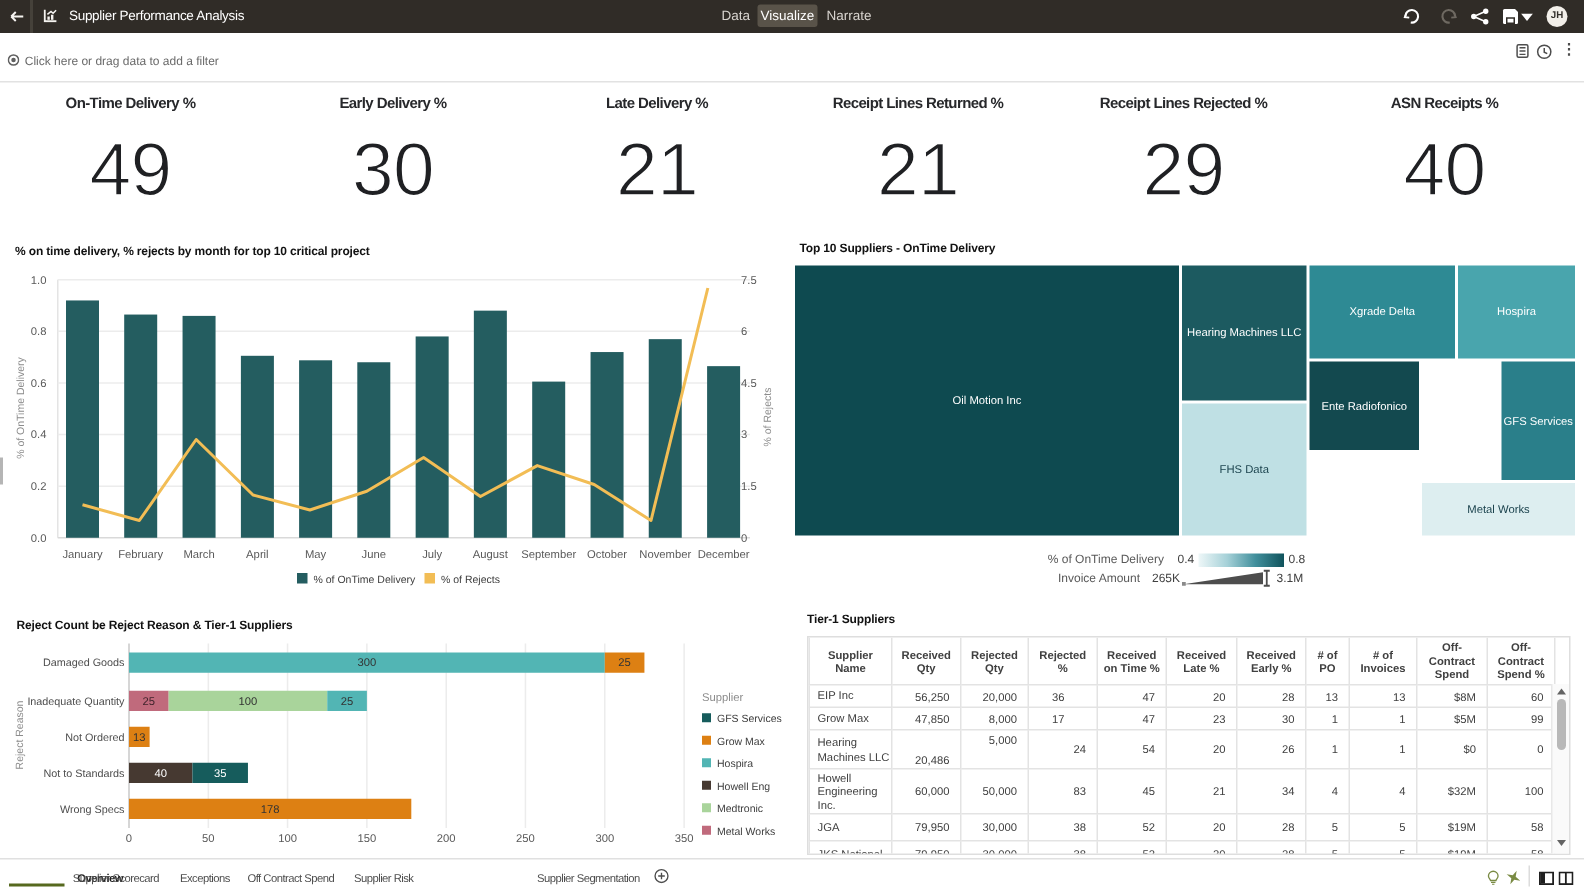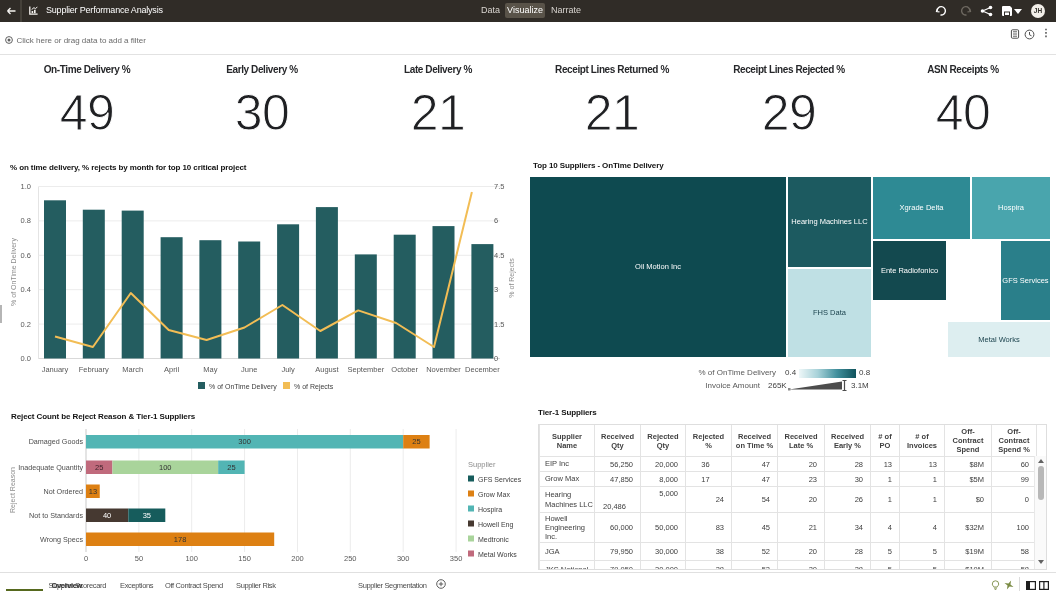--- a/index.html
+++ b/index.html
@@ -277,21 +277,21 @@
           <td style="border:1px solid #e3e3e3;text-align:right;padding:1px 7px 1px 1px;">47</td>
           <td style="border:1px solid #e3e3e3;text-align:right;padding:1px 7px 1px 1px;">23</td>
           <td style="border:1px solid #e3e3e3;text-align:right;padding:1px 7px 1px 1px;">30</td>
           <td style="border:1px solid #e3e3e3;text-align:right;padding:1px 7px 1px 1px;">1</td>
           <td style="border:1px solid #e3e3e3;text-align:right;padding:1px 7px 1px 1px;">1</td>
           <td style="border:1px solid #e3e3e3;text-align:right;padding:1px 7px 1px 1px;">$5M</td>
           <td style="border:1px solid #e3e3e3;text-align:right;padding:1px 7px 1px 1px;">99</td>
         </tr>
 <tr style="height:23px;">
           <td style="border:1px solid #e3e3e3;padding:1px 2px 1px 5px;line-height:9.5px;white-space:nowrap;">Hearing<br>Machines LLC</td>
-          <td style="border:1px solid #e3e3e3;text-align:center;padding:15px 7px 1px 1px;">20,486</td>
+          <td style="border:1px solid #e3e3e3;text-align:right;padding:15px 7px 1px 1px;">20,486</td>
           <td style="border:1px solid #e3e3e3;text-align:right;padding:1px 7px 13px 1px;">5,000</td>
           <td style="border:1px solid #e3e3e3;text-align:right;padding:1px 7px 1px 1px;">24</td>
           <td style="border:1px solid #e3e3e3;text-align:right;padding:1px 7px 1px 1px;">54</td>
           <td style="border:1px solid #e3e3e3;text-align:right;padding:1px 7px 1px 1px;">20</td>
           <td style="border:1px solid #e3e3e3;text-align:right;padding:1px 7px 1px 1px;">26</td>
           <td style="border:1px solid #e3e3e3;text-align:right;padding:1px 7px 1px 1px;">1</td>
           <td style="border:1px solid #e3e3e3;text-align:right;padding:1px 7px 1px 1px;">1</td>
           <td style="border:1px solid #e3e3e3;text-align:right;padding:1px 7px 1px 1px;">$0</td>
           <td style="border:1px solid #e3e3e3;text-align:right;padding:1px 7px 1px 1px;">0</td>
         </tr>

